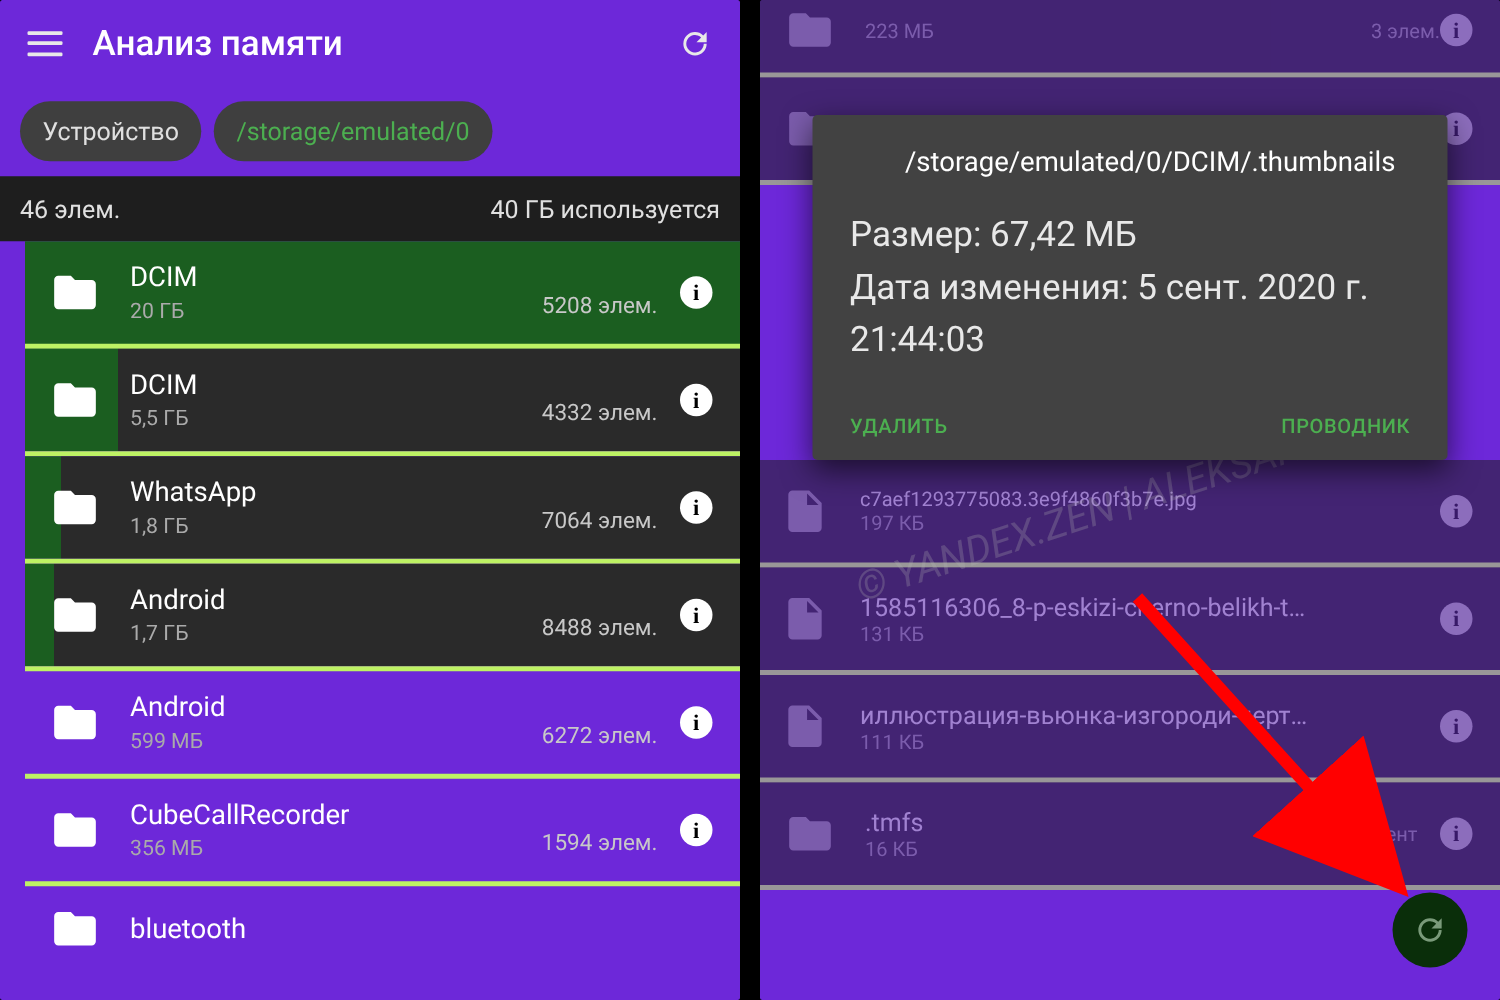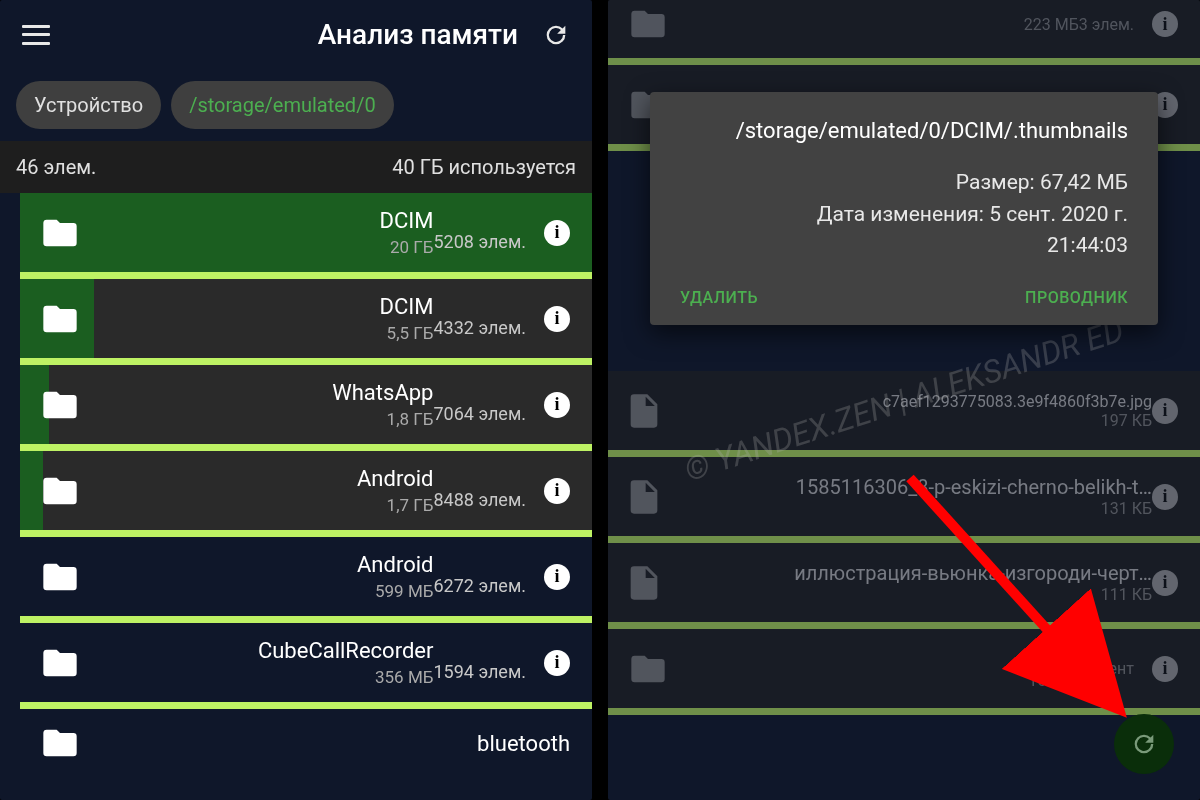--- a/index.html
+++ b/index.html
@@ -1,55 +1,55 @@
 <!DOCTYPE html>
 <html><head>
 <meta charset="utf-8">
 <style>
 * { margin: 0; padding: 0; box-sizing: border-box; font-family: Roboto, Arial, sans-serif; }
 body { background: #000; width: 1200px; height: 800px; display: flex; gap: 16px; padding: 0; }
-.panel { background: #0f172a; flex: 1; position: relative; overflow: hidden; text-align: right; }
+.panel { background: #6d28d9; flex: 1; position: relative; overflow: hidden; }
 .panel-left { border-radius: 2px; }
 .panel-right { border-radius: 2px; }
 
 
 .header { display: flex; align-items: center; padding: 18px 22px; gap: 24px; }
 .menu-icon { width: 28px; height: 20px; display: flex; flex-direction: column; justify-content: space-between; cursor: pointer; }
 .menu-icon span { display: block; height: 3px; background: #e8e8e8; border-radius: 1px; }
 .title { color: #fff; font-size: 28px; font-weight: 500; flex: 1; }
 .refresh-icon { width: 28px; height: 28px; cursor: pointer; display: flex; align-items: center; justify-content: center; }
 .refresh-icon svg { width: 28px; height: 28px; fill: #e8e8e8; }
 
 .path-row { display: flex; padding: 12px 16px; gap: 10px; }
 .chip { background: #3f3f3f; color: #e0e0e0; padding: 12px 18px; border-radius: 24px; font-size: 20px; }
 .chip.path { color: #4caf50; }
 
 .stats-row { display: flex; justify-content: space-between; padding: 14px 16px; background: #1e1e1e; color: #e0e0e0; font-size: 20px; }
 
 .list { display: flex; flex-direction: column; margin-left: 20px; }
-.list-item { display: flex; align-items: center; position: relative; padding: 14px 22px 14px 16px; min-height: 86px; border-bottom: 7px solid #bef264; }
+.list-item { display: flex; align-items: center; position: relative; padding: 14px 22px 14px 16px; min-height: 86px; border-bottom: 4px solid #bef264; }
 .list-item.selected { background: #1b5e20; }
 .list-item.selected-partial { background: linear-gradient(to right, #1b5e20 0%, #1b5e20 var(--sel,10%), #2a2a2a var(--sel,10%), #2a2a2a 100%); }
 .folder-icon { width: 48px; height: 40px; margin-right: 20px; fill: #fff; }
 .item-text { display: flex; flex-direction: column; flex: 1; }
 .item-name { color: #fff; font-size: 22px; }
 .item-size { color: #aaa; font-size: 17px; margin-top: 4px; }
 .item-count { color: #c8c8c8; font-size: 18px; margin-right: 18px; align-self: flex-end; margin-bottom: 6px; }
 .info-icon { width: 26px; height: 26px; background: #fff; border-radius: 50%; display: flex; align-items: center; justify-content: center; font-family: Georgia, serif; font-size: 18px; font-weight: bold; color: #000; cursor: pointer; }
 
 
 .right-list { padding-top: 0; }
 .right-list .list-item { opacity: 0.55; background: #212121; }
 .file-icon { width: 40px; height: 48px; margin-right: 24px; fill: #888; }
 .folder-icon-gray { fill: #888; }
 .sub { color: #888; font-size: 16px; }
 
 .dialog { position: absolute; top: 92px; left: 42px; right: 42px; background: #424242; border-radius: 4px; padding: 26px 30px 18px; box-shadow: 0 8px 24px rgba(0,0,0,0.6); z-index: 10; }
 .dialog-path { color: #fff; font-size: 22px; margin-bottom: 24px; margin-left: 44px; }
-.dialog-info { color: #e8e8e8; font-size: 21px; line-height: 1.5; margin-bottom: 26px; }
+.dialog-info { color: #e8e8e8; font-size: 28px; line-height: 1.5; margin-bottom: 38px; }
 .dialog-actions { display: flex; justify-content: space-between; }
 .dialog-btn { color: #4caf50; font-size: 16px; font-weight: 500; cursor: pointer; letter-spacing: 0.5px; }
 
 .fab { position: absolute; bottom: 26px; right: 26px; width: 60px; height: 60px; background: #0a2e0a; border-radius: 50%; display: flex; align-items: center; justify-content: center; cursor: pointer; }
 .fab svg { width: 28px; height: 28px; fill: #7a9a7a; }
 
 .arrow { position: absolute; top: 458px; right: 50px; width: 260px; height: 260px; z-index: 5; pointer-events: none; }
 .arrow svg { width: 100%; height: 100%; }
 
 .watermark { position: absolute; top: 50%; left: 50%; transform: translate(-50%, -50%) rotate(-18deg); color: rgba(180,180,180,0.25); font-size: 32px; font-style: italic; white-space: nowrap; pointer-events: none; z-index: 2; }
@@ -159,21 +159,21 @@
 
 <div class="panel panel-right">
   <div class="right-list">
     <div class="list-item" style="min-height:50px;padding-top:4px">
       <svg class="folder-icon folder-icon-gray" viewBox="0 0 24 24">
           <path d="M10 4H4a2 2 0 00-2 2v12a2 2 0 002 2h16a2 2 0 002-2V8a2 2 0 00-2-2h-8l-2-2z"></path>
         </svg>
       <div class="item-text">
           <span class="sub">223 МБ</span>
         </div>
-      <span class="sub" style="margin-right:18px">3 элем.</span>
+      <span class="sub" style="">3 элем.</span>
       <div class="info-icon" style="opacity:0.6">i</div>
     </div>
     <div class="list-item">
       <svg class="folder-icon folder-icon-gray" viewBox="0 0 24 24">
           <path d="M10 4H4a2 2 0 00-2 2v12a2 2 0 002 2h16a2 2 0 002-2V8a2 2 0 00-2-2h-8l-2-2z"></path>
         </svg>
       <div class="item-text">
           <span class="item-name" style="color:#ccc">.thumbnails</span>
         </div>
       <div class="info-icon" style="opacity:0.6">i</div>

